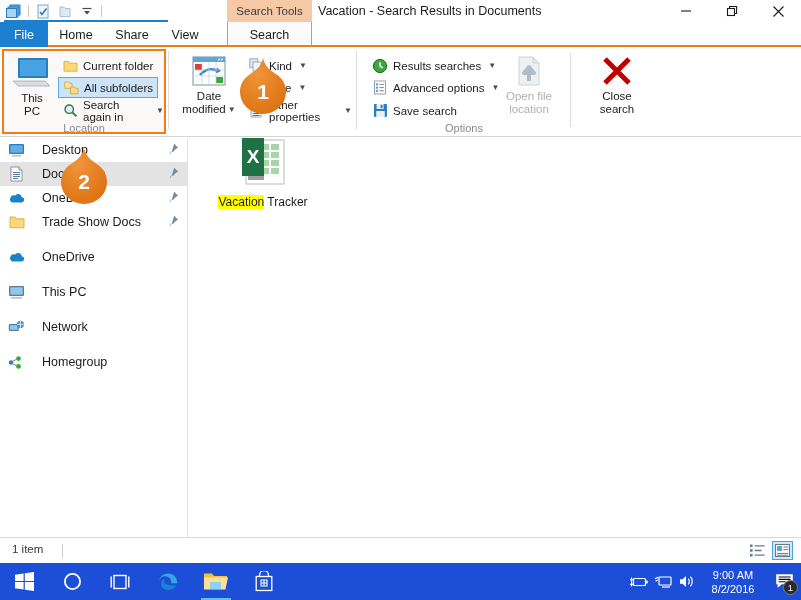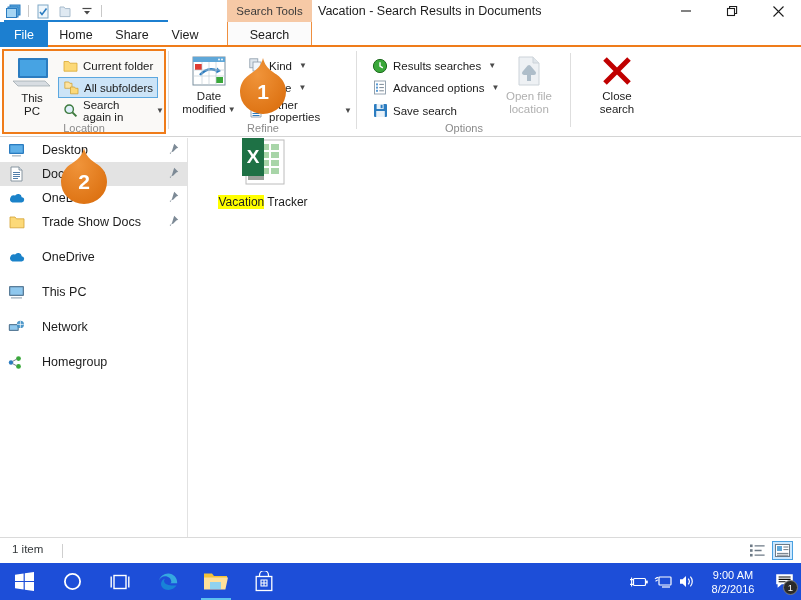--- a/index.html
+++ b/index.html
@@ -335,21 +335,20 @@
         <span class="sico">
           <svg width="14" height="15" viewBox="0 0 14 15">
             <path d="M2 1 h7 l3 3 v10 H2 Z" fill="#ffffff" stroke="#8a9aa8" stroke-width="0.9"></path>
             <path d="M3.5 10.5 h7 M3.5 12.5 h7" stroke="#2b7cc0" stroke-width="1.2"></path>
           </svg>
         </span>
         <span>Other properties</span>
         <span class="caret">▼</span>
       </div>
 
-      <div class="grp-label">Refine</div>
     </div>
 
     <div class="grp-sep" style="left:356px;"></div>
 
     <div class="grp grp-options">
       <div class="small-btn" style="left:10px; top:8px;">
         <span class="sico">
           <svg width="16" height="16" viewBox="0 0 16 16">
             <circle cx="8" cy="8" r="6.6" fill="#3aa83a" stroke="#1f6b1f"></circle>
             <path d="M8 4.2 V8 l2.8 1.8" stroke="#ffffff" stroke-width="1.4" fill="none"></path>

